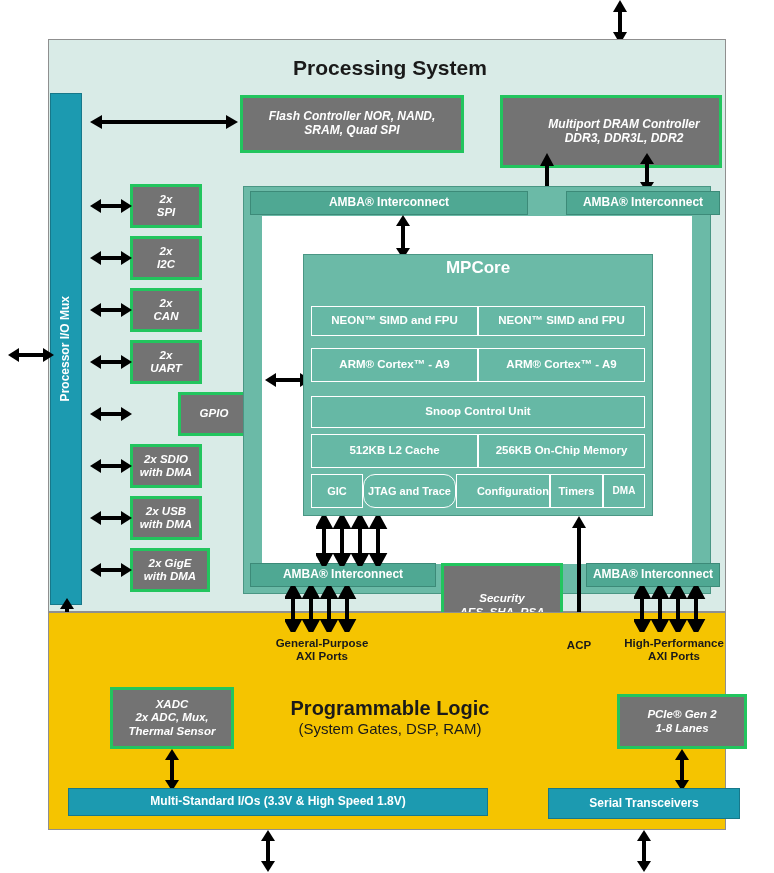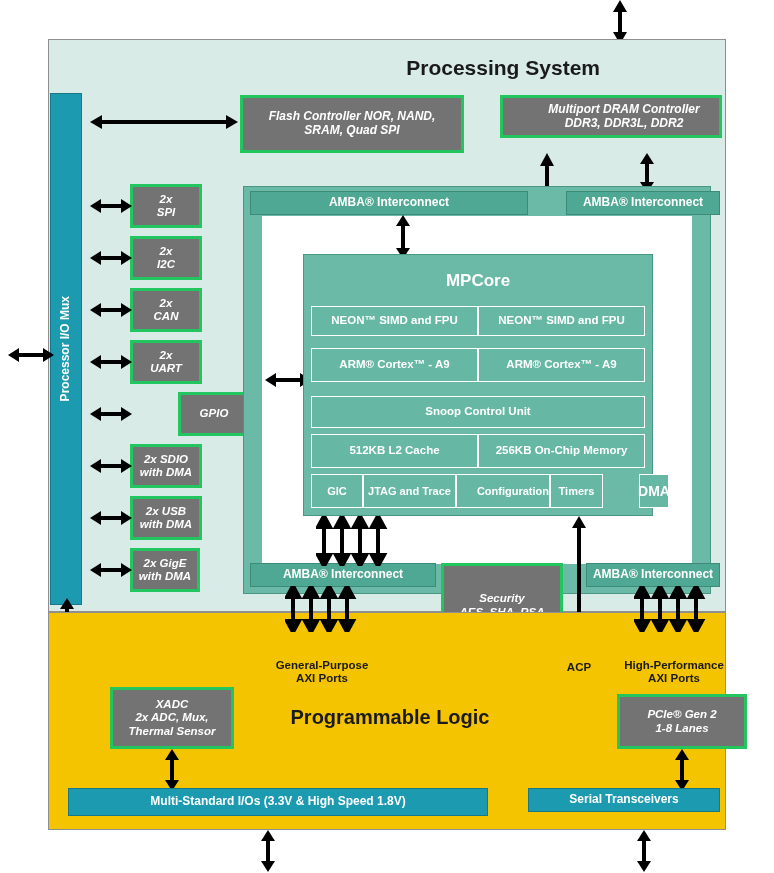--- a/index.html
+++ b/index.html
@@ -107,55 +107,54 @@
     font-weight: bold;
   }
 
   .label {
     position: absolute;
     font-size: 11.5px;
     font-weight: bold;
     color: #1a1a1a;
     text-align: center;
     line-height: 1.15;
-    margin-top: 22px;
   }
 
   .arrow {
     position: absolute;
   }
 </style>
 </head>
 <body>
 
 <div id="root">
 
   <svg class="arrow" style="left:605px; top:0px;" width="30" height="44">
     <defs></defs>
     <line x1="15" y1="8" x2="15" y2="36" stroke="#000" stroke-width="4"></line>
     <polygon points="15,0 8,12 22,12" fill="#000"></polygon>
     <polygon points="15,44 8,32 22,32" fill="#000"></polygon>
   </svg>
 
   <div id="ps-region" class="box" style="left:48px; top:39px; width:678px; height:573px; align-items:flex-start; justify-content:flex-start;"></div>
 
-  <div class="box title-ps" style="left:180px; top:52px; width:420px; height:32px;align-items:flex-end;">
+  <div class="box title-ps" style="left:180px; top:52px; width:420px; height:32px;">
     <span>Processing System</span>
   </div>
 
   <div class="box teal" style="left:50px; top:93px; width:32px; height:512px;">
     <span class="teal-vert">Processor I/O Mux</span>
   </div>
 
   <div class="box gray gray-lg" style="left:240px; top:95px; width:224px; height:58px;">
     <span>Flash Controller NOR, NAND,</span>
     <span>SRAM, Quad SPI</span>
   </div>
 
-  <div class="box gray gray-lg" style="left:500px; top:95px; width:222px; height:43px;padding-left:26px;">
+  <div class="box gray gray-lg" style="left:500px; top:95px; width:222px; height:73px;padding-left:26px;">
     <span>Multiport DRAM Controller</span>
     <span>DDR3, DDR3L, DDR2</span>
   </div>
 
   <svg class="arrow" style="left:90px; top:112px;" width="148" height="20">
     <line x1="10" y1="10" x2="138" y2="10" stroke="#000" stroke-width="4"></line>
     <polygon points="0,10 12,3 12,17" fill="#000"></polygon>
     <polygon points="148,10 136,3 136,17" fill="#000"></polygon>
   </svg>
 
@@ -191,21 +190,21 @@
     <span>GPIO</span>
   </div>
   <div class="box gray" style="left:130px; top:444px; width:72px; height:44px;">
     <span>2x SDIO</span>
     <span>with DMA</span>
   </div>
   <div class="box gray" style="left:130px; top:496px; width:72px; height:44px;text-align:right;">
     <span>2x USB</span>
     <span>with DMA</span>
   </div>
-  <div class="box gray" style="left:130px; top:548px; width:70px; height:44px;">
+  <div class="box gray" style="left:130px; top:548px; width:80px; height:44px;">
     <span>2x GigE</span>
     <span>with DMA</span>
   </div>
 
   <svg class="arrow" style="left:90px; top:196px;" width="42" height="20">
     <line x1="8" y1="10" x2="34" y2="10" stroke="#000" stroke-width="4"></line>
     <polygon points="0,10 11,3 11,17" fill="#000"></polygon>
     <polygon points="42,10 31,3 31,17" fill="#000"></polygon>
   </svg>
   <svg class="arrow" style="left:90px; top:248px;" width="42" height="20">
@@ -276,21 +275,21 @@
     <polygon points="11,44 4,33 18,33" fill="#000"></polygon>
   </svg>
 
   <svg class="arrow" style="left:265px; top:370px;" width="46" height="20">
     <line x1="8" y1="10" x2="38" y2="10" stroke="#000" stroke-width="4"></line>
     <polygon points="0,10 11,3 11,17" fill="#000"></polygon>
     <polygon points="46,10 35,3 35,17" fill="#000"></polygon>
   </svg>
 
   <div class="box mpcore-outer" style="left:303px; top:254px; width:350px; height:262px; align-items:center; justify-content:flex-start;">
-    <div class="mpcore-title" style="margin-top:16px;">
+    <div class="mpcore-title" style="margin-top:3px;">
       <span>MPCore</span>
     </div>
   </div>
 
   <div class="box cell" style="left:311px; top:306px; width:167px; height:30px;">
     <span>NEON™ SIMD and FPU</span>
   </div>
   <div class="box cell" style="left:478px; top:306px; width:167px; height:30px;">
     <span>NEON™ SIMD and FPU</span>
   </div>
@@ -306,30 +305,30 @@
   <div class="box cell" style="left:311px; top:434px; width:167px; height:34px;text-align:right;">
     <span>512KB L2 Cache</span>
   </div>
   <div class="box cell" style="left:478px; top:434px; width:167px; height:34px;">
     <span>256KB On-Chip Memory</span>
   </div>
 
   <div class="box cell" style="left:311px; top:474px; width:52px; height:34px; font-size:11px;">
     <span>GIC</span>
   </div>
-  <div class="box cell" style="left:363px; top:474px; width:93px; height:34px; font-size:11px;">
+  <div class="box cell" style="left:363px; top:474px; width:93px; height:34px; font-size:11px;border-radius:12px;">
     <span>JTAG and Trace</span>
   </div>
   <div class="box cell" style="left:456px; top:474px; width:94px; height:34px; font-size:11px;align-items:flex-end;">
     <span>Configuration</span>
   </div>
   <div class="box cell" style="left:550px; top:474px; width:53px; height:34px; font-size:11px;">
     <span>Timers</span>
   </div>
-  <div class="box cell" style="left:603px; top:474px; width:30px; height:34px; font-size:14px;margin-left:36px;">
+  <div class="box cell" style="left:603px; top:474px; width:42px; height:34px; font-size:10px;">
     <span>DMA</span>
   </div>
 
   <svg class="arrow" style="left:316px; top:516px;" width="74" height="50">
     <g stroke="#000" stroke-width="4" fill="#000">
       <line x1="8" y1="8" x2="8" y2="42"></line>
         <polygon points="8,0 2,11 14,11"></polygon>
         <polygon points="8,50 2,39 14,39"></polygon>
       <line x1="26" y1="8" x2="26" y2="42"></line>
         <polygon points="26,0 20,11 32,11"></polygon>
@@ -360,20 +359,21 @@
     <polygon points="11,46 4,35 18,35" fill="#000"></polygon>
   </svg>
   <div class="label" style="left:76px; top:621px; width:60px; text-align:left;">
     <span>EMIO</span>
   </div>
 
   <div id="pl-region" class="box" style="left:48px; top:612px; width:678px; height:218px; align-items:flex-start; justify-content:flex-start;"></div>
 
   <div class="box" style="left:250px; top:694px; width:280px; height:46px;">
     <span class="title-pl">Programmable Logic</span>
+    <span class="title-pl-sub">(System Gates, DSP, RAM)</span>
   </div>
 
   <svg class="arrow" style="left:285px; top:586px;" width="74" height="46">
     <g stroke="#000" stroke-width="4" fill="#000">
       <line x1="8" y1="8" x2="8" y2="38"></line>
         <polygon points="8,0 2,11 14,11"></polygon>
         <polygon points="8,46 2,35 14,35"></polygon>
       <line x1="26" y1="8" x2="26" y2="38"></line>
         <polygon points="26,0 20,11 32,11"></polygon>
         <polygon points="26,46 20,35 32,35"></polygon>
@@ -435,21 +435,21 @@
   <svg class="arrow" style="left:671px; top:749px;" width="22" height="42">
     <line x1="11" y1="7" x2="11" y2="35" stroke="#000" stroke-width="4"></line>
     <polygon points="11,0 4,11 18,11" fill="#000"></polygon>
     <polygon points="11,42 4,31 18,31" fill="#000"></polygon>
   </svg>
 
   <div class="box teal" style="left:68px; top:788px; width:420px; height:28px;">
     <span>Multi-Standard I/Os (3.3V &amp; High Speed 1.8V)</span>
   </div>
 
-  <div class="box teal" style="left:528px; top:788px; width:192px; height:24px;">
+  <div class="box teal" style="left:548px; top:788px; width:192px; height:31px;">
     <span>Serial Transceivers</span>
   </div>
 
   <svg class="arrow" style="left:257px; top:830px;" width="22" height="42">
     <line x1="11" y1="7" x2="11" y2="35" stroke="#000" stroke-width="4"></line>
     <polygon points="11,0 4,11 18,11" fill="#000"></polygon>
     <polygon points="11,42 4,31 18,31" fill="#000"></polygon>
   </svg>
   <svg class="arrow" style="left:633px; top:830px;" width="22" height="42">
     <line x1="11" y1="7" x2="11" y2="35" stroke="#000" stroke-width="4"></line>

